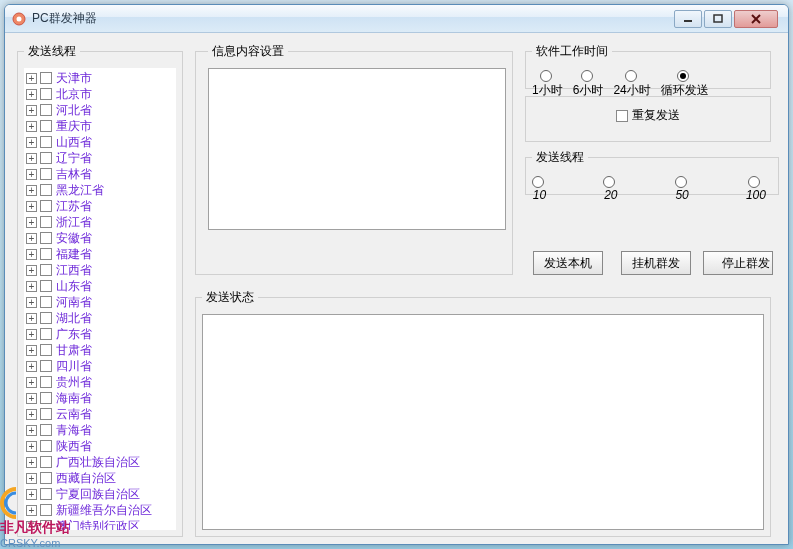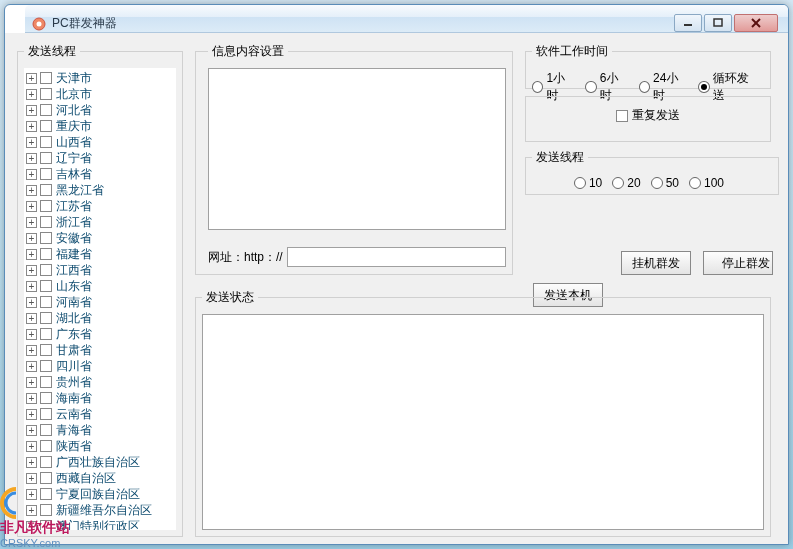--- a/index.html
+++ b/index.html
@@ -21,24 +21,23 @@
   border-radius: 6px 6px 0 0;
   box-shadow: 0 0 8px rgba(0,0,0,0.3);
   display: flex;
   flex-direction: column;
 }
 .titlebar {
   height: 28px;
   background: linear-gradient(to bottom, #f8fbfe 0%, #e4eff9 45%, #cfe3f4 46%, #dcebf7 100%);
   border-bottom: 1px solid #b0c8de;
   display: flex;
-  align-items: flex-end;
+  align-items: center;
   padding: 0 10px 0 6px;
   border-radius: 5px 5px 0 0;
-  margin-left: 20px;
 }
 .titlebar .appicon {
   width: 16px; height: 16px;
   margin-right: 5px;
   display: inline-flex;
 }
 .titlebar .title {
   flex: 1;
   color: #2a3a4a;
   font-size: 12px;
@@ -109,21 +108,21 @@
   cursor: pointer;
   user-select: none;
 }
 .chk {
   width: 12px; height: 12px;
   border: 1px solid #888;
   background: #fff;
   margin-right: 4px;
   cursor: pointer;
 }
-.tree-label { color: #0c4a6e; }
+.tree-label { color: #6d28d9; }
 
 
 .fs-content {
   left: 190px; top: 10px;
   width: 318px; height: 232px; padding-left: 12px;
 }
 .msgbox {
   width: 100%;
   height: 162px;
   resize: none;
@@ -157,20 +156,21 @@
   display: flex;
   align-items: center;
   gap: 4px;
   padding-top: 2px;
 }
 .radio-item {
   display: flex;
   align-items: center;
   margin-right: 6px;
   cursor: pointer;
+  flex-direction: column;
 }
 .rdot {
   width: 12px; height: 12px;
   border: 1px solid #666;
   border-radius: 50%;
   background: #fff;
   margin-right: 3px;
   position: relative;
 }
 .rdot.sel::after {
@@ -204,21 +204,21 @@
 
 .btn {
   position: absolute;
   width: 70px; height: 24px;
   border: 1px solid #888;
   background: linear-gradient(to bottom, #fdfdfd, #e4e4e4);
   cursor: pointer;
   font-family: inherit;
   font-size: 12px;
 }
-.btn1 { left: 528px; top: 218px; margin-top: 32px; }
+.btn1 { left: 528px; top: 218px; }
 .btn2 { left: 616px; top: 218px; }
 .btn3 { left: 698px; top: 218px; padding-left: 16px; }
 
 
 .fs-status {
   left: 190px; top: 256px;
   width: 576px; height: 248px;
 }
 .statusbox {
   width: 100%; height: 100%;
@@ -420,24 +420,20 @@
             <span class="expander">+</span>
             <span class="chk"></span>
             <span class="tree-label">澳门特别行政区</span>
           </div>
         </div>
     </fieldset>
 
     <fieldset class="fs-content">
       <legend>信息内容设置</legend>
       <textarea class="msgbox" style=""></textarea>
-      <div class="url-row">
-        <span class="url-label">网址：http：//</span>
-        <input class="url-input" value="" style="">
-      </div>
     </fieldset>
 
     <fieldset class="fs-worktime">
       <legend>软件工作时间</legend>
       <div class="radio-row" id="worktime-row">
           <span class="radio-item">
             <span class="rdot"></span>
             <span>1小时</span>
           </span>
           <span class="radio-item">
@@ -457,21 +453,21 @@
 
     <fieldset class="fs-repeat">
       <div class="chk-row">
         <span class="chk"></span>
         <span>重复发送</span>
       </div>
     </fieldset>
 
     <fieldset class="fs-threads">
       <legend>发送线程</legend>
-      <div class="radio-row" id="threads-row" style="justify-content: center;">
+      <div class="radio-row" id="threads-row" style="justify-content: space-between; font-style: italic;">
           <span class="radio-item">
             <span class="rdot"></span>
             <span>10</span>
           </span>
           <span class="radio-item">
             <span class="rdot"></span>
             <span>20</span>
           </span>
           <span class="radio-item">
             <span class="rdot"></span>

